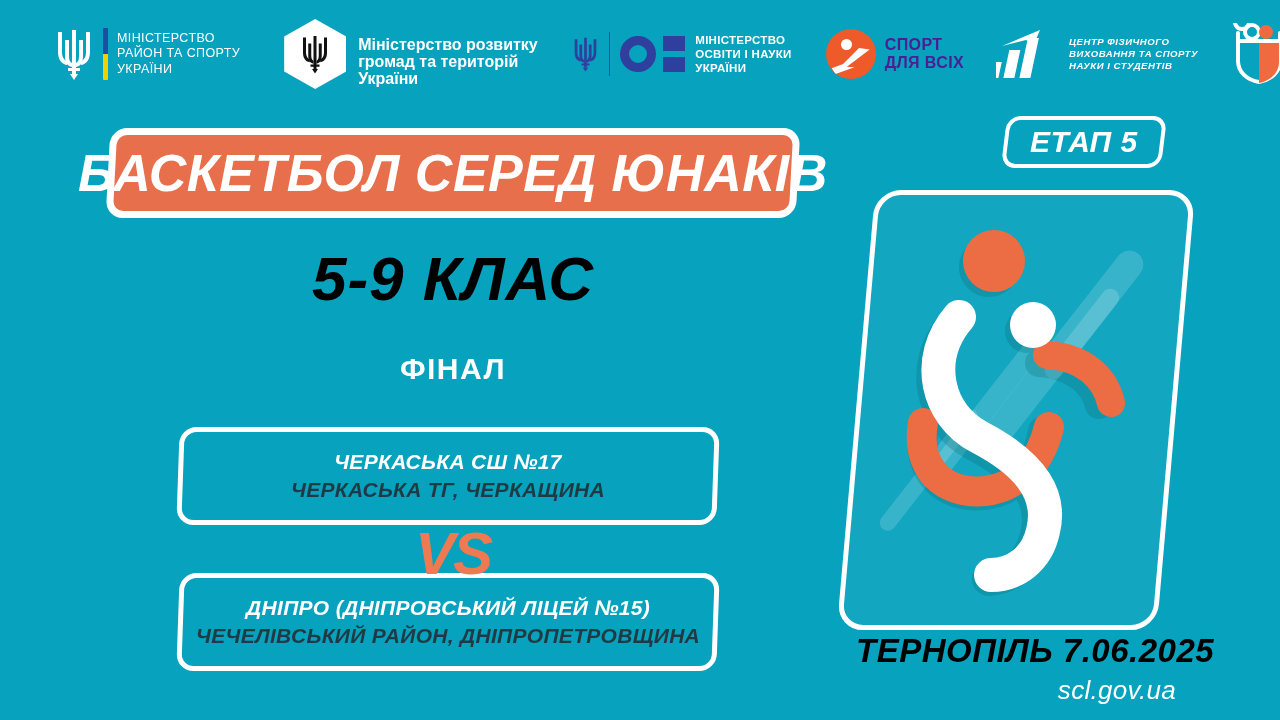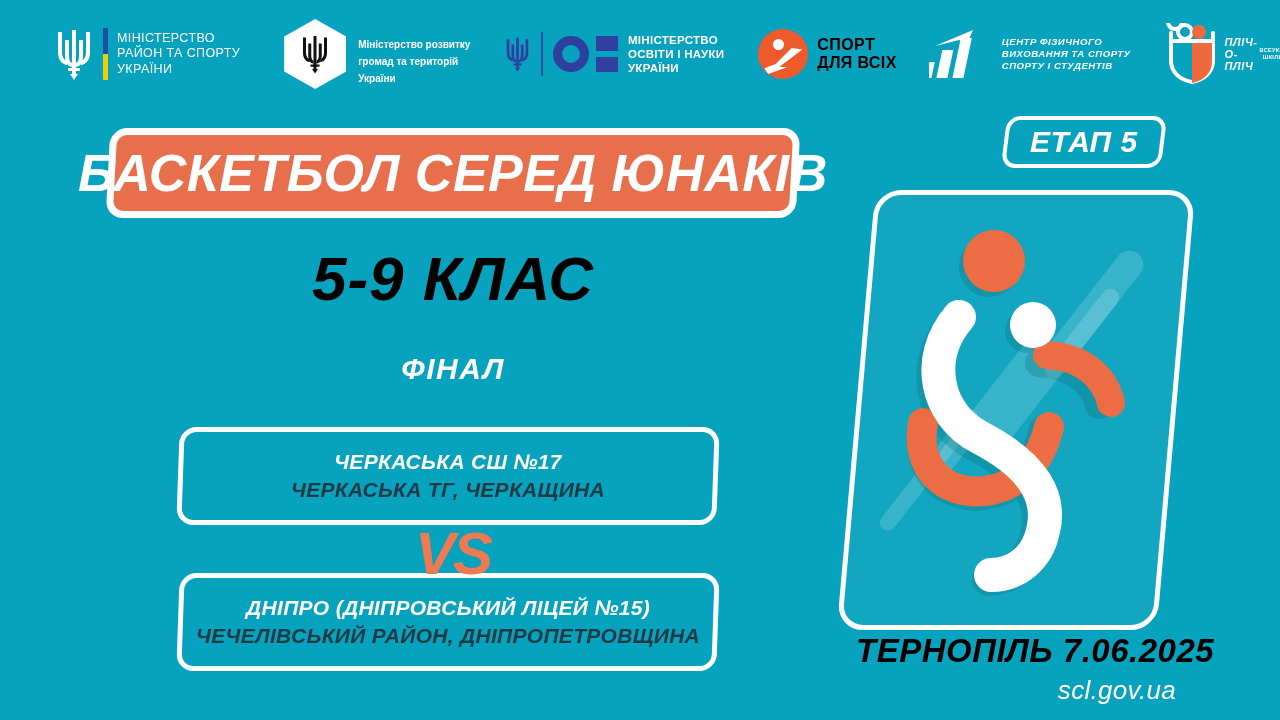--- a/index.html
+++ b/index.html
@@ -32,21 +32,21 @@
 
   
   .logo-mrgt{gap:12px;margin-left:44px;}
   .hexwrap{position:relative;width:62px;height:70px;}
   .hex{
     position:absolute;inset:0;background:#ffffff;
     clip-path:polygon(50% 0%,100% 25%,100% 75%,50% 100%,0% 75%,0% 25%);
     display:flex;align-items:center;justify-content:center;
   }
   .trident-dark{width:30px;height:42px;}
-  .mrgt-text{color:#ffffff;font-size:10px;line-height:17px;font-weight:700;white-space:nowrap;margin-top:14px;}
+  .mrgt-text{color:#ffffff;font-size:16px;line-height:17px;font-weight:700;white-space:nowrap;margin-top:14px;}
 
   
   .logo-mon{gap:10px;margin-left:34px;}
   .trident-blue{width:27px;height:40px;}
   .mon-divider{width:1.5px;height:44px;background:#2f3f9e;opacity:.85;}
   .mon-mark{display:flex;align-items:center;gap:7px;}
   .mon-o{width:36px;height:36px;border-radius:50%;border:9px solid #2f3f9e;box-sizing:border-box;}
   .mon-colon{display:flex;flex-direction:column;gap:6px;}
   .mon-colon i{display:block;width:22px;height:15px;background:#2f3f9e;}
   .mon-text{color:#ffffff;font-size:11.5px;line-height:14px;font-weight:700;letter-spacing:.3px;white-space:nowrap;}
@@ -54,21 +54,21 @@
   
   .logo-sport{gap:9px;margin-left:34px;}
   .sport-circle{
     position:relative;width:50px;height:50px;border-radius:50%;background:#ef5a2a;overflow:hidden;
   }
   .sport-head{position:absolute;left:15px;top:10px;width:11px;height:11px;border-radius:50%;background:#fff;}
   .sport-body{
     position:absolute;left:6px;top:19px;width:38px;height:26px;background:#fff;
     clip-path:polygon(72% 0%,100% 6%,40% 72%,60% 74%,10% 100%,0% 78%,30% 62%);
   }
-  .sport-text{color:#000000;font-size:16px;line-height:18px;font-weight:700;letter-spacing:.4px;white-space:nowrap;}
+  .sport-text{color:#4c1d95;font-size:16px;line-height:18px;font-weight:700;letter-spacing:.4px;white-space:nowrap;}
 
   
   .logo-cfv{gap:17px;margin-left:32px;}
   .cfv-mark{position:relative;width:56px;height:52px;}
   .cfv-text{
     color:#fff;font-size:9.6px;line-height:12px;font-weight:700;font-style:italic;
     letter-spacing:.5px;white-space:nowrap;
   }
 
   
@@ -89,21 +89,21 @@
     color:#ffffff;font-size:52px;font-weight:700;font-style:italic;letter-spacing:.5px;
     white-space:nowrap;
   }
 
   .subtitle{
     position:absolute;left:108px;top:243px;width:690px;text-align:center;
     color:#000000;font-size:62px;font-weight:700;font-style:italic;letter-spacing:1px;
   }
   .stage-label{
     position:absolute;left:108px;top:352px;width:690px;text-align:center;
-    color:#ffffff;font-size:30px;font-weight:700;letter-spacing:1.5px;font-style:italic;
+    color:#ffffff;font-size:30px;font-weight:700;letter-spacing:1.5px;
   }
 
   
   .team-box{
     position:absolute;
     border:5px solid #ffffff;border-radius:17px;box-sizing:border-box;
     transform:skewX(-2deg);
     display:flex;flex-direction:column;align-items:center;justify-content:center;
     background:transparent;
   }
@@ -255,21 +255,21 @@
             <path d="M2 50 h11 v-16 h-11 z" transform="skewX(-12)"></path>
             <path d="M18 50 h11 v-28 h-11 z" transform="skewX(-12)"></path>
             <path d="M34 50 h11 v-40 h-11 z" transform="skewX(-12)"></path>
             <path d="M6 18 L44 2 L38 16 L30 12 z"></path>
           </g>
         </svg>
       </div>
       <div class="cfv-text">
         <div>ЦЕНТР ФІЗИЧНОГО</div>
         <div>ВИХОВАННЯ ТА СПОРТУ</div>
-        <div>СПОРТУ І СТУДЕНТІВ</div>
+        <div>НАУКИ І СТУДЕНТІВ</div>
       </div>
     </div>
 
     <div class="logo logo-pop">
       <div class="pop-mark">
         <svg viewBox="0 0 62 62" width="62" height="62">
           <path d="M10 18 v20 c0 11 9 19 21 21 c12 -2 21 -10 21 -21 v-20" fill="none" stroke="#ffffff" stroke-width="4" stroke-linecap="round"></path>
           <path d="M31 20 v40 c11 -2 20 -10 20 -21 v-19 z" fill="#ef6b3f"></path>
           <path d="M14 6 a7 7 0 1 1 0.01 0 z" fill="none" stroke="#ffffff" stroke-width="4"></path>
           <circle cx="24" cy="9" r="7" fill="none" stroke="#ffffff" stroke-width="4"></circle>

